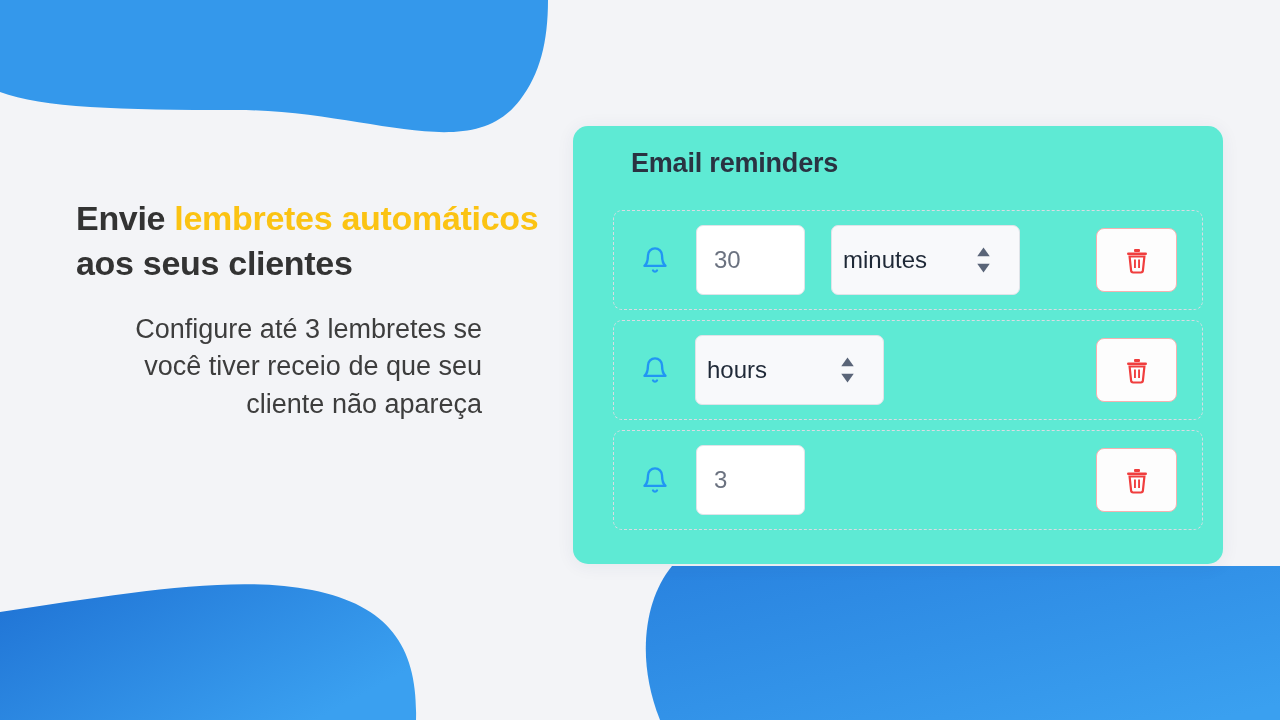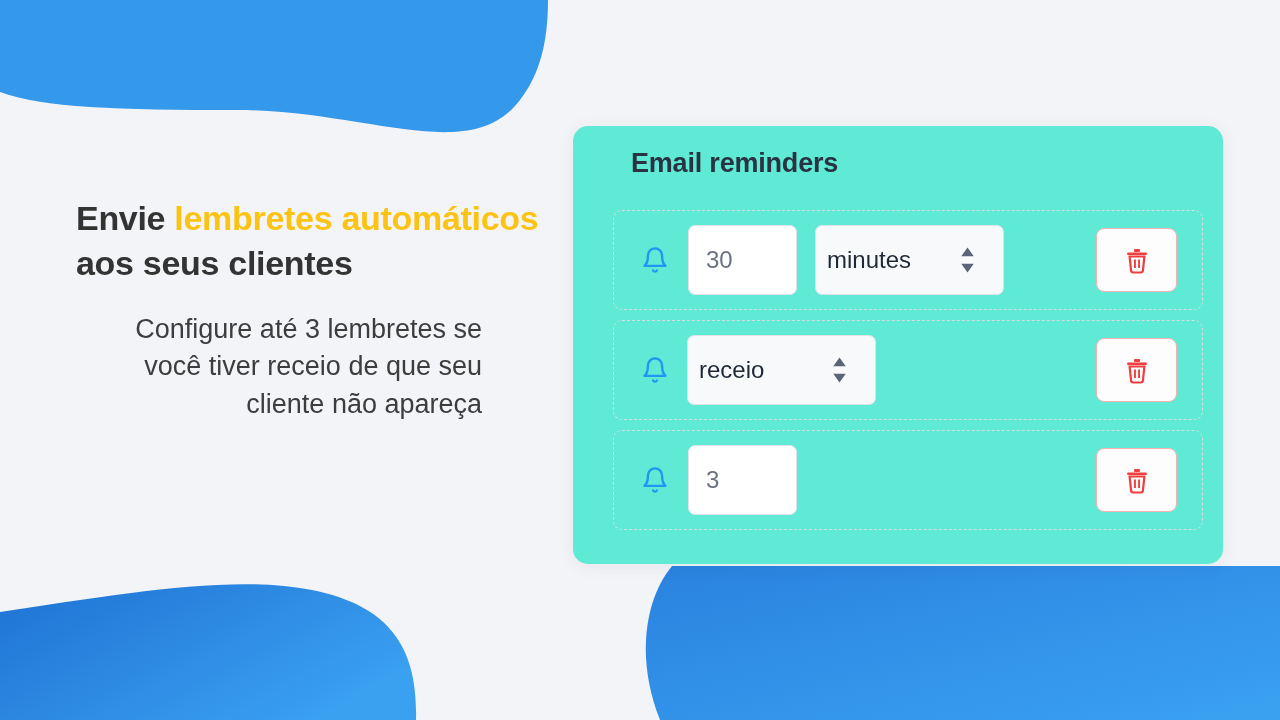--- a/index.html
+++ b/index.html
@@ -96,20 +96,21 @@
   .reminder-row {
     position: relative;
     box-sizing: border-box;
     height: 100px;
     border: 1px dashed #d8dce3;
     border-radius: 9px;
     margin-bottom: 10px;
     display: flex;
     align-items: center;
     padding-left: 27px;
+    gap: 8px;
   }
   .reminder-row:last-child { margin-bottom: 0; }
 
   .bell-icon {
     width: 28px;
     height: 28px;
     flex: 0 0 auto;
     display: block;
   }
 
@@ -237,21 +238,21 @@
           </svg>
         </button>
       </div>
 
       <div class="reminder-row">
         <svg class="bell-icon" viewBox="0 0 24 24" fill="none" stroke="#2196f3" stroke-width="2" stroke-linecap="round" stroke-linejoin="round">
           <path d="M18 8A6 6 0 0 0 6 8c0 7-3 9-3 9h18s-3-2-3-9"></path>
           <path d="M13.7 21a2 2 0 0 1-3.4 0"></path>
         </svg>
         <div class="unit-select">
-          <span class="unit-label">receio</span>
+          <span class="unit-label">hours</span>
           <svg class="spinner" viewBox="0 0 12 24">
             <path d="M6 2 L11 9 L1 9 Z" fill="#5a6578"></path>
             <path d="M6 22 L11 15 L1 15 Z" fill="#5a6578"></path>
           </svg>
         </div>
         <button class="delete-btn">
           <svg class="trash-icon" viewBox="0 0 24 26">
             <rect x="2" y="5" width="20" height="2.6" rx="1.3" fill="#f03e3e"></rect>
             <rect x="9" y="1.5" width="6" height="3" rx="1" fill="#f03e3e"></rect>
             <path d="M4.6 9 h14.8 l-1.5 14.2 a2 2 0 0 1 -2 1.8 h-7.8 a2 2 0 0 1 -2 -1.8 Z" fill="none" stroke="#f03e3e" stroke-width="2.2"></path>

